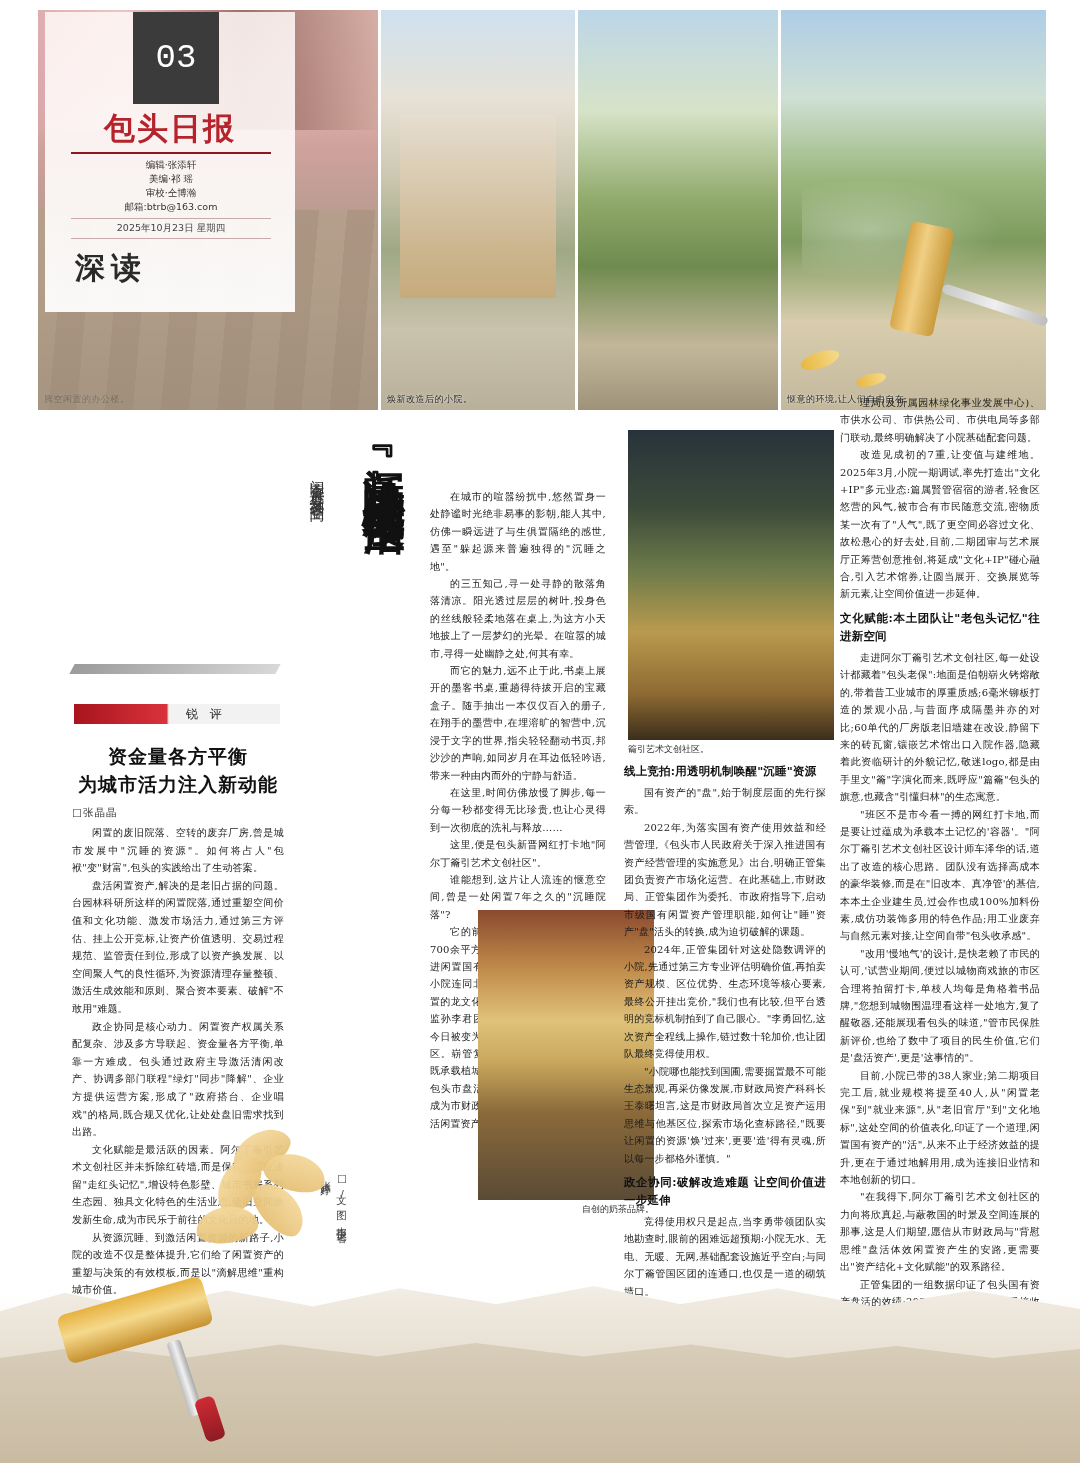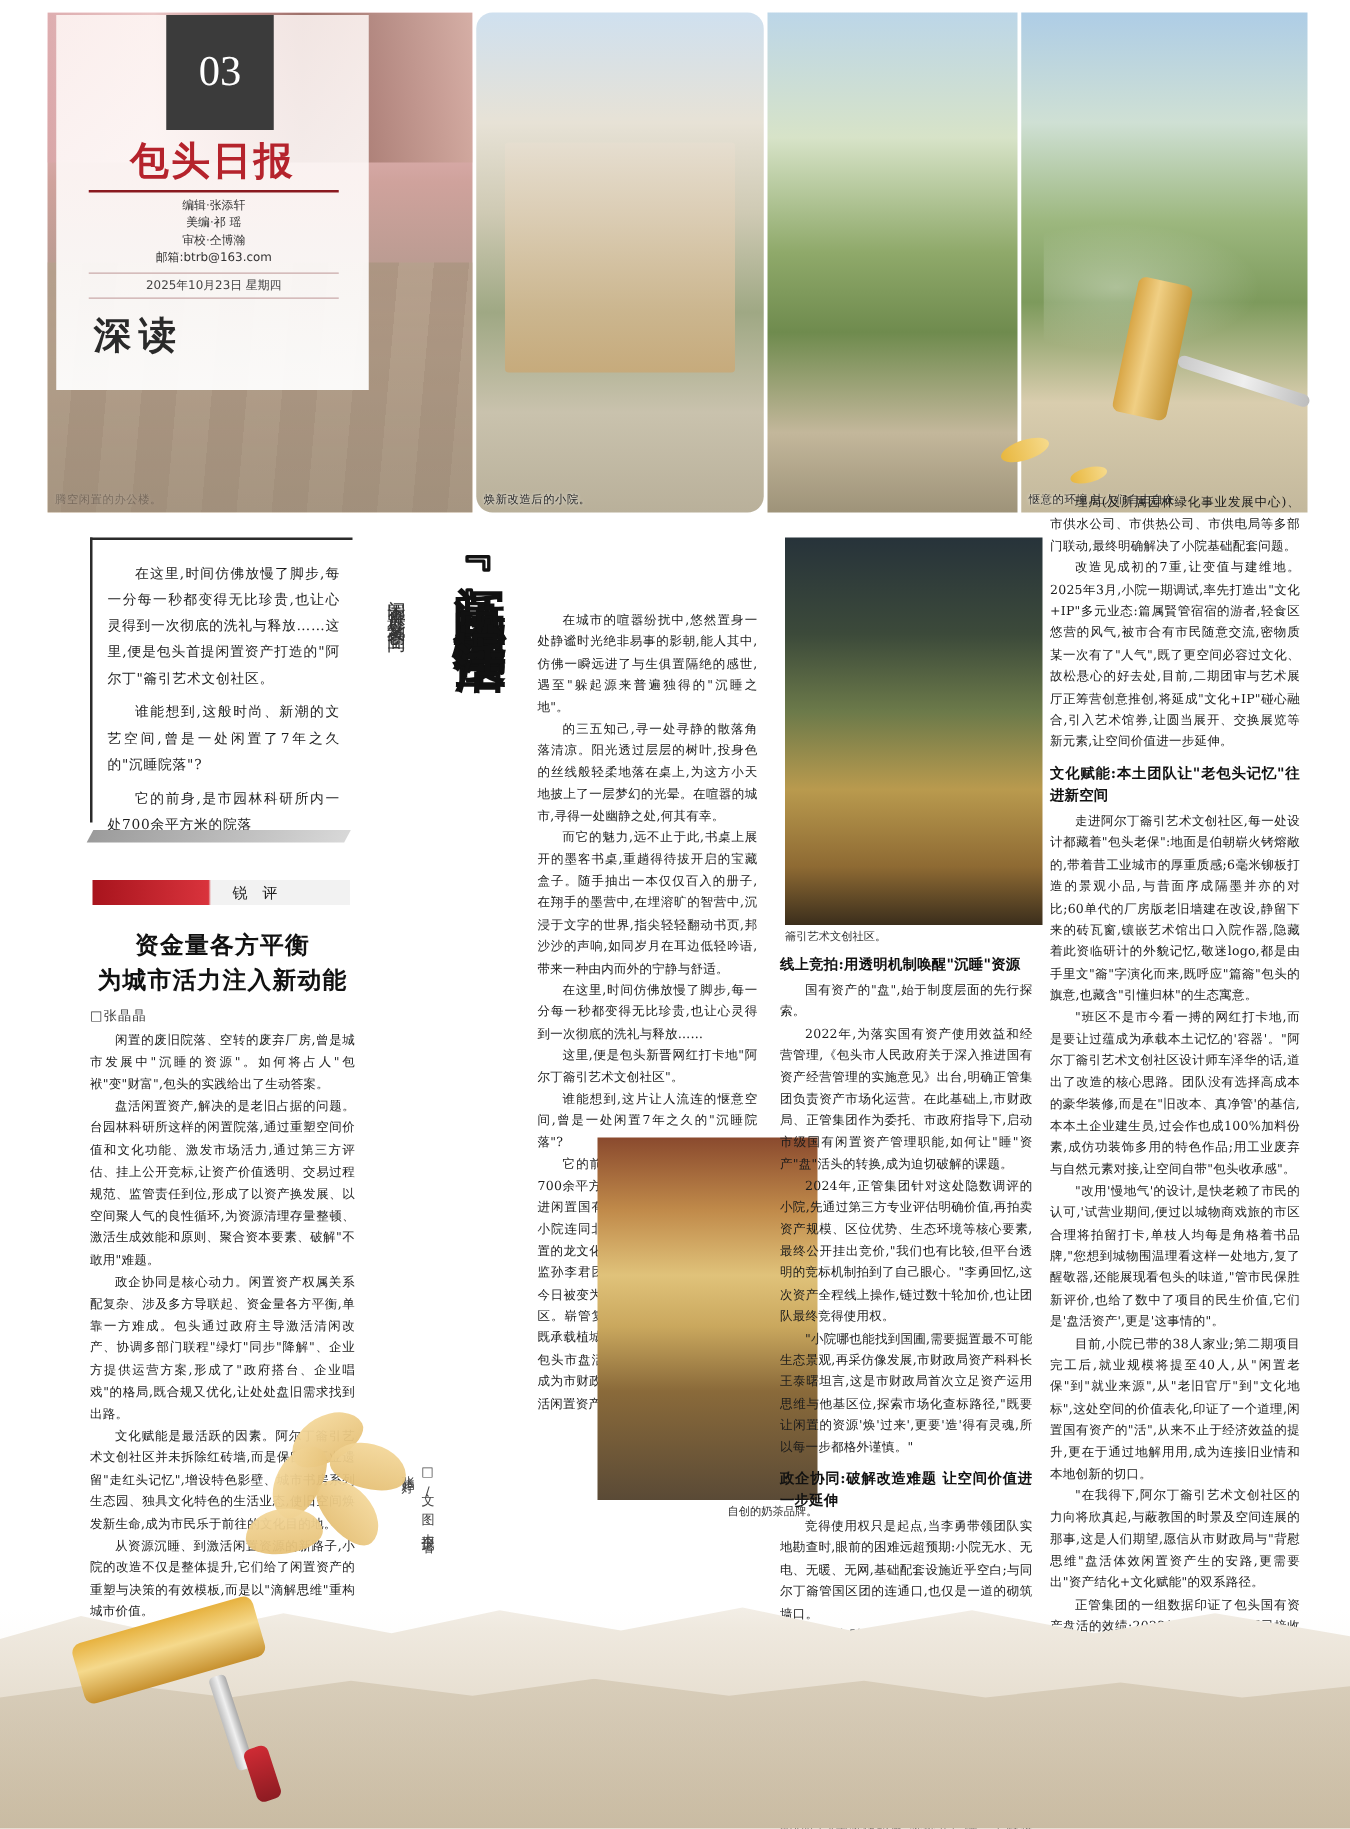--- a/index.html
+++ b/index.html
@@ -33,23 +33,22 @@
     content:""; position:absolute; left:0; top:0; width:100%; height:120px;
     background: linear-gradient(90deg,#d9a6a8 0%,#e7c3c2 25%,#b97f7d 45%,#8e5f57 60%,#cfa79c 100%);
     opacity:.85;
   }
   .ph1::after{
     content:""; position:absolute; left:0; bottom:0; width:100%; height:200px;
     background: linear-gradient(180deg,rgba(160,140,120,.15),rgba(120,105,90,.55)),
       repeating-linear-gradient(95deg, #b9a68f 0 28px, #ab9680 28px 56px);
     opacity:.75;
   }
-  .ph2 { width: 230px;
+  .ph2 { width: 194px;
     background: linear-gradient(180deg,#cfe0ef 0%,#e7e2d6 22%,#cfcab4 40%,#9fa884 60%,#c9c2ad 80%,#b9b09a 100%);
-    border-radius: 13px;
   }
   .ph2::before{
     content:""; position:absolute; left:10%; top:26%; width:80%; height:46%;
     background: linear-gradient(180deg,#e6ded0,#c8a978);
     border-radius:3px; opacity:.9;
   }
   .ph3 { width: 200px;
     background: linear-gradient(180deg,#bcd6e8 0%,#d7e3c8 25%,#8fa96a 48%,#6f8b4e 64%,#c3b79b 84%,#9e9379 100%);
   }
   .ph4 { flex:1;
@@ -62,21 +61,21 @@
   
   .masthead {
     position: absolute; left: 45px; top: 12px; width: 250px; height: 300px;
     background: linear-gradient(180deg, rgba(255,248,246,.86), rgba(255,255,255,.94));
     padding: 4px 8px;
   }
   .pagenum-box {
     position: absolute; left: 88px; top: 0; width: 86px; height: 92px;
     background: #3b3b3b; color: #fff;
     display:flex; align-items:center; justify-content:center;
-    font-size: 34px; font-family:Liberation Serif, serif;
+    font-size: 34px; font-family:Liberation Mono, monospace;
   }
   .pagenum-box::after{
     content:""; position:absolute; left:-16px; top:92px; width:118px; height:14px;
     border-left: 10px solid transparent; border-right: 10px solid transparent;
   }
   .paper-title {
     position:absolute; left: 14px; top: 96px; width: 222px;
     font-family:"DejaVu Serif","Liberation Serif",serif;
     font-size: 31px; font-weight:700; color:#b5232c; letter-spacing:2px;
     text-align:center;
@@ -291,25 +290,20 @@
   </div>
   <div class="paint-splash" style="left:800px;top:352px;transform:rotate(-18deg);"></div>
   <div class="paint-splash" style="left:856px;top:374px;width:30px;height:12px;transform:rotate(-14deg);"></div>
 
   <div class="headline-wrap">
     <div class="headline-main">『沉睡』小院里的城市慢生活</div>
     <div class="headline-sub">闲置资产变身文创空间</div>
   </div>
   <div class="byline">□文/图 本报记者 张婷婷</div>
 
-  <div class="intro-box">
-    <p>在这里,时间仿佛放慢了脚步,每一分每一秒都变得无比珍贵,也让心灵得到一次彻底的洗礼与释放……这里,便是包头首提闲置资产打造的"阿尔丁"籥引艺术文创社区。</p>
-    <p>谁能想到,这般时尚、新潮的文艺空间,曾是一处闲置了7年之久的"沉睡院落"?</p>
-    <p>它的前身,是市园林科研所内一处700余平方米的院落</p>
-  </div>
   <div class="intro-rule"></div>
 
   <div class="comment-flag">
     <div class="ribbon"></div>
     <div class="lbl">锐 评</div>
   </div>
   <div class="comment-title">
     <span>资金量各方平衡</span><br>
     <span>为城市活力注入新动能</span>
   </div>

